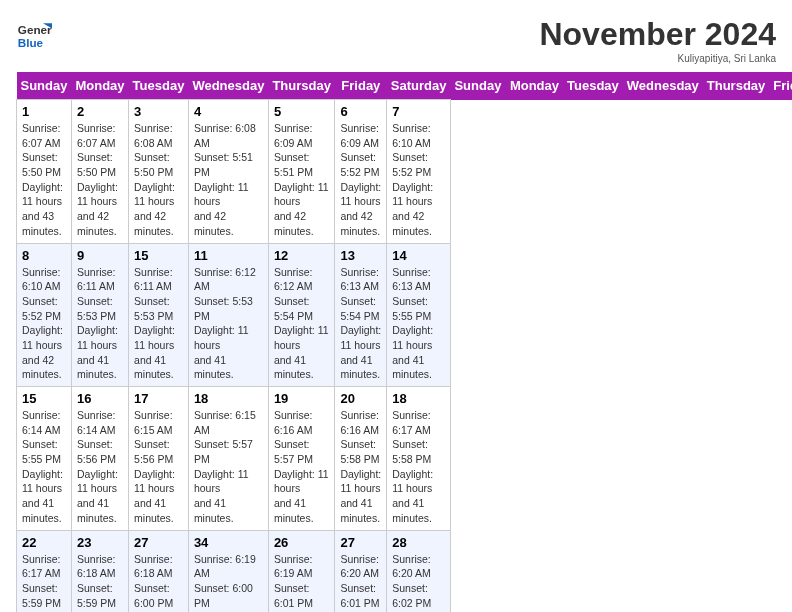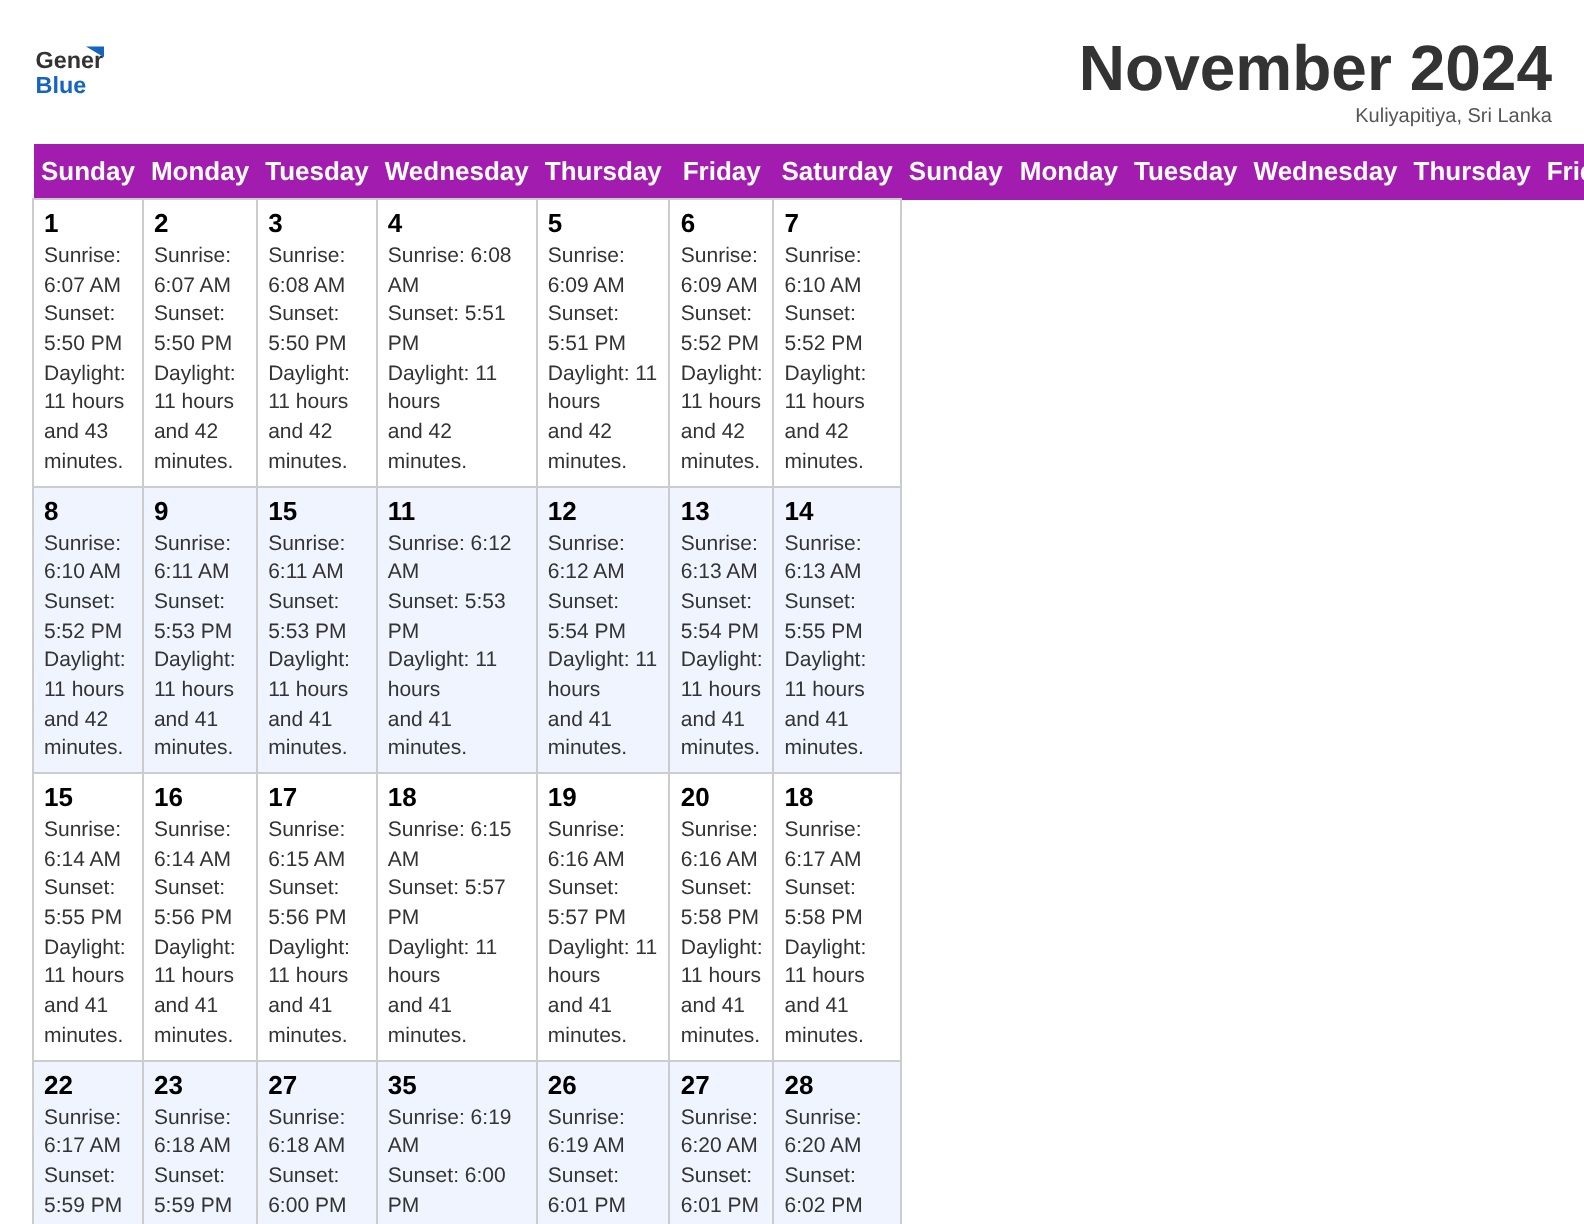--- a/index.html
+++ b/index.html
@@ -205,21 +205,21 @@
         </td>
         <td>
           <span class="day-num">23</span>
           <div class="cell-content">Sunrise: 6:18 AM<br>Sunset: 5:59 PM<br>Daylight: 11 hours<br>and 41 minutes.</div>
         </td>
         <td>
           <span class="day-num">27</span>
           <div class="cell-content">Sunrise: 6:18 AM<br>Sunset: 6:00 PM<br>Daylight: 11 hours<br>and 41 minutes.</div>
         </td>
         <td>
-          <span class="day-num">35</span>
+          <span class="day-num">34</span>
           <div class="cell-content">Sunrise: 6:19 AM<br>Sunset: 6:00 PM<br>Daylight: 11 hours<br>and 41 minutes.</div>
         </td>
         <td>
           <span class="day-num">26</span>
           <div class="cell-content">Sunrise: 6:19 AM<br>Sunset: 6:01 PM<br>Daylight: 11 hours<br>and 41 minutes.</div>
         </td>
         <td>
           <span class="day-num">27</span>
           <div class="cell-content">Sunrise: 6:20 AM<br>Sunset: 6:01 PM<br>Daylight: 11 hours<br>and 41 minutes.</div>
         </td>

